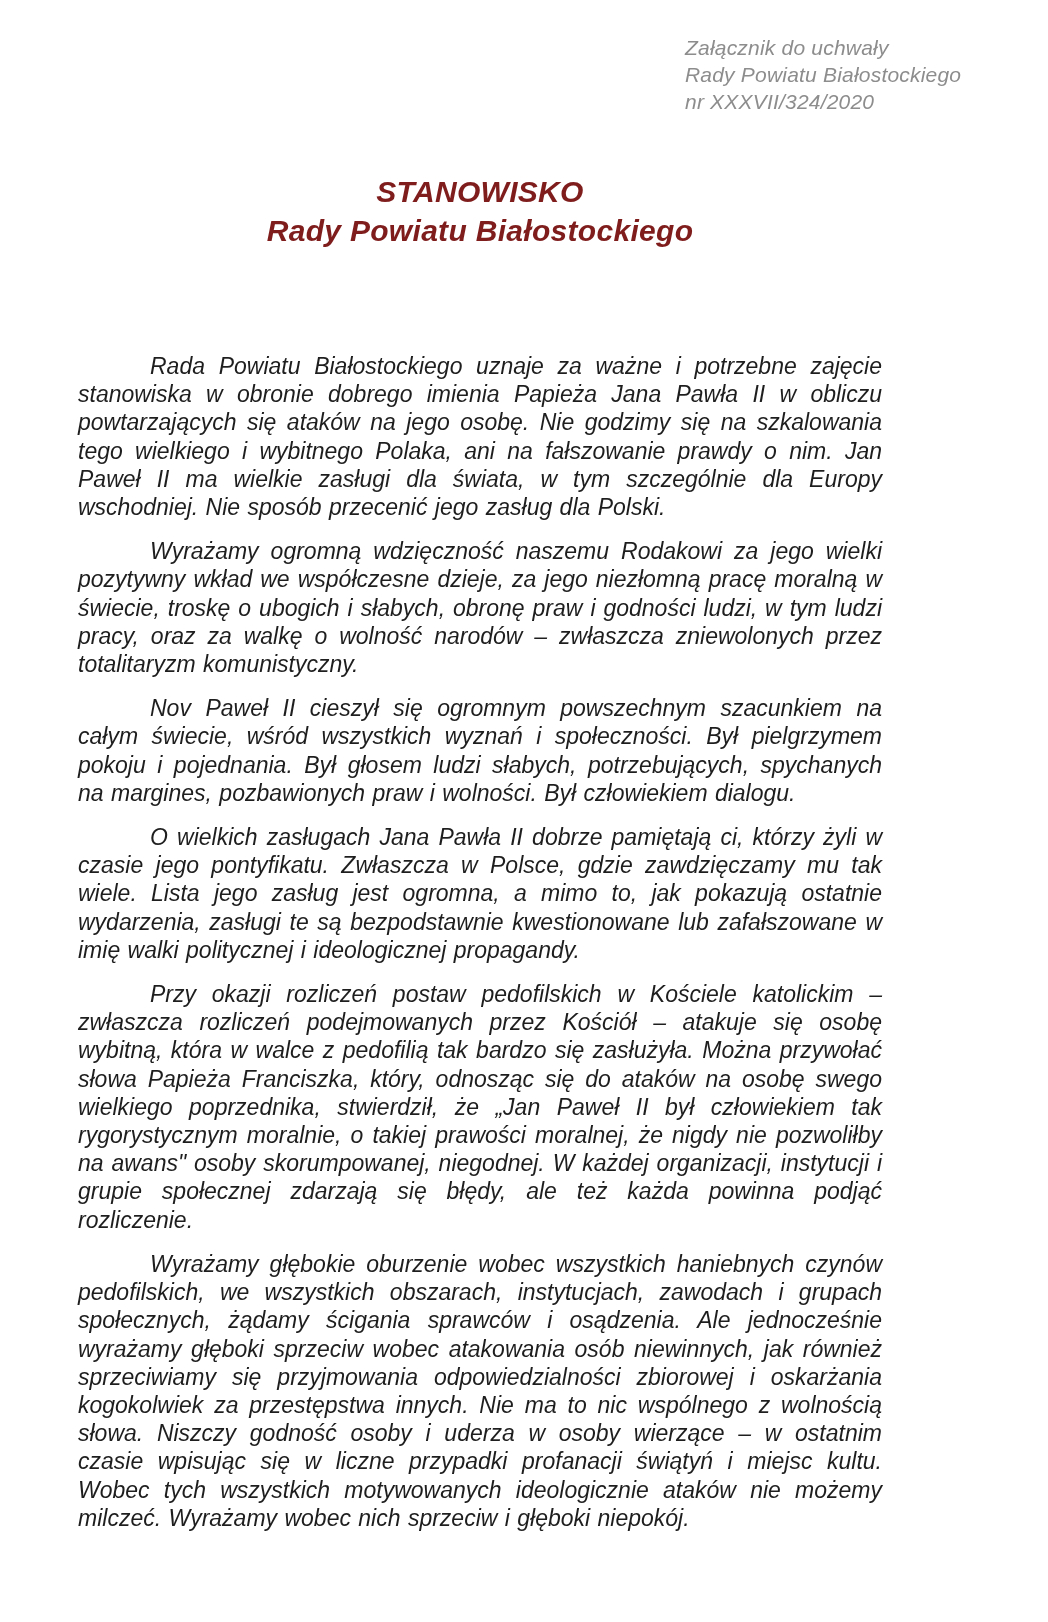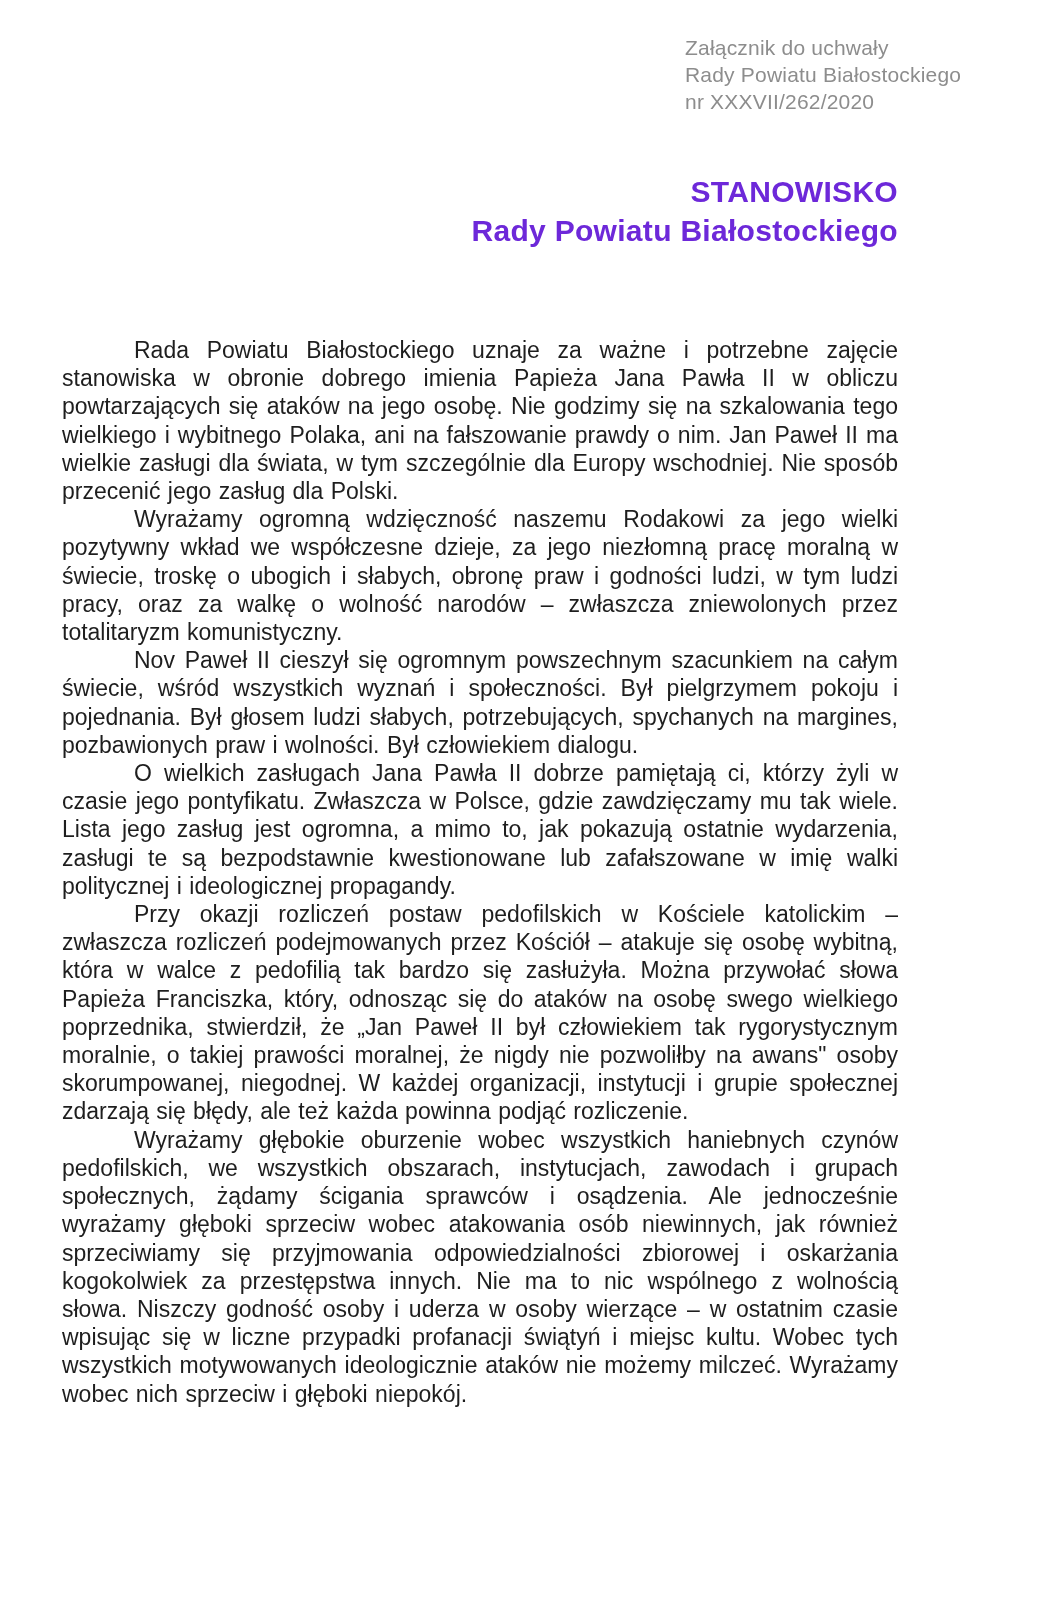--- a/index.html
+++ b/index.html
@@ -4,69 +4,70 @@
 <style>
   * { margin: 0; padding: 0; box-sizing: border-box; }
   html, body { background: #ffffff; }
   .page {
     position: relative;
     width: 968px;
     height: 1622px;
     background: #ffffff;
     font-family: "Liberation Sans", "DejaVu Sans", sans-serif;
     overflow: hidden;
+    font-style: italic;
   }
   .annex {
     position: absolute;
     left: 685px;
     top: 34px;
     color: #8d8d8d;
     font-size: 21px;
     line-height: 27px;
     letter-spacing: 0.2px;
     text-align: left;
     white-space: nowrap;
   }
   .doc-title {
     position: absolute;
     left: 62px;
     right: 70px;
     top: 172px;
-    text-align: right;
-    color: #6d28d9;
+    text-align: center;
+    color: #7f1d1d;
     font-weight: bold;
     font-size: 30px;
     line-height: 39px;
     letter-spacing: 0.3px;
   }
   .doc-body {
     position: absolute;
     left: 62px;
     right: 70px;
     top: 336px;
     color: #1e1e1e;
     font-size: 23px;
     line-height: 28.2px;
   }
   .doc-body p {
     text-align: justify;
     text-indent: 72px;
-    margin: 0;
+    margin: 16px;
     word-spacing: 1px;
   }
 </style>
 </head>
 <body>
 
 <div class="page">
 
   <div class="annex">
     <div>Załącznik do uchwały</div>
     <div>Rady Powiatu Białostockiego</div>
-    <div>nr XXXVII/262/2020</div>
+    <div>nr XXXVII/324/2020</div>
   </div>
 
   <div class="doc-title">
     <div>STANOWISKO</div>
     <div>Rady Powiatu Białostockiego</div>
   </div>
 
   <div class="doc-body">
     <p>Rada Powiatu Białostockiego uznaje za ważne i potrzebne zajęcie stanowiska w obronie dobrego imienia Papieża Jana Pawła II w obliczu powtarzających się ataków na jego osobę. Nie godzimy się na szkalowania tego wielkiego i wybitnego Polaka, ani na fałszowanie prawdy o nim. Jan Paweł II ma wielkie zasługi dla świata, w tym szczególnie dla Europy wschodniej. Nie sposób przecenić jego zasług dla Polski.</p>
     <p>Wyrażamy ogromną wdzięczność naszemu Rodakowi za jego wielki pozytywny wkład we współczesne dzieje, za jego niezłomną pracę moralną w świecie, troskę o ubogich i słabych, obronę praw i godności ludzi, w tym ludzi pracy, oraz za walkę o wolność narodów – zwłaszcza zniewolonych przez totalitaryzm komunistyczny.</p>

